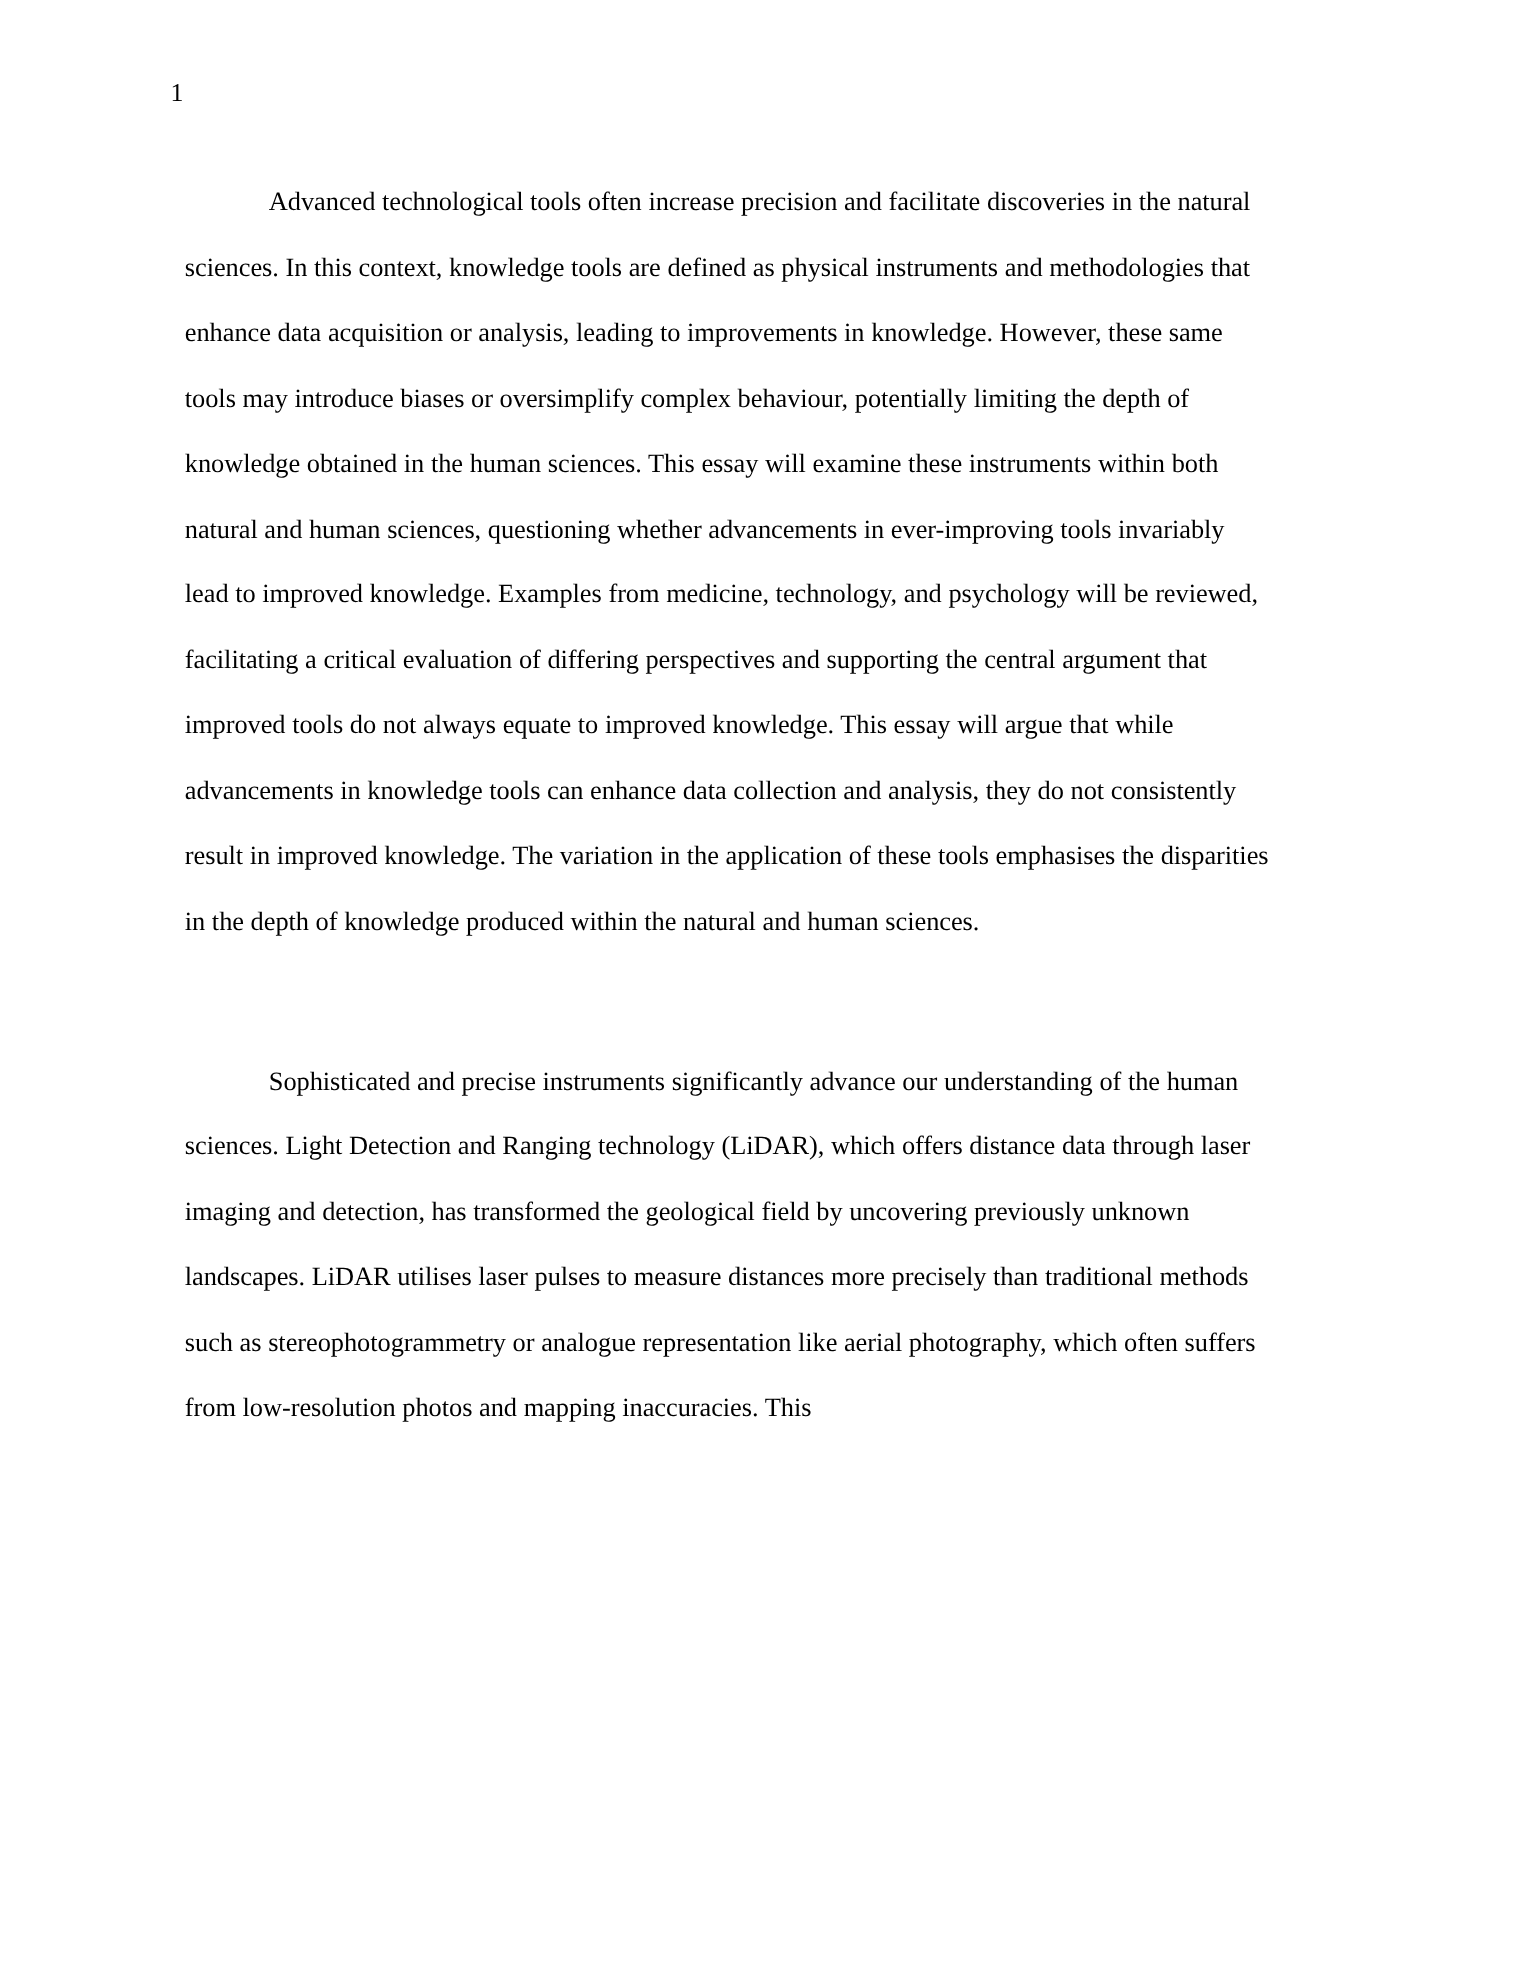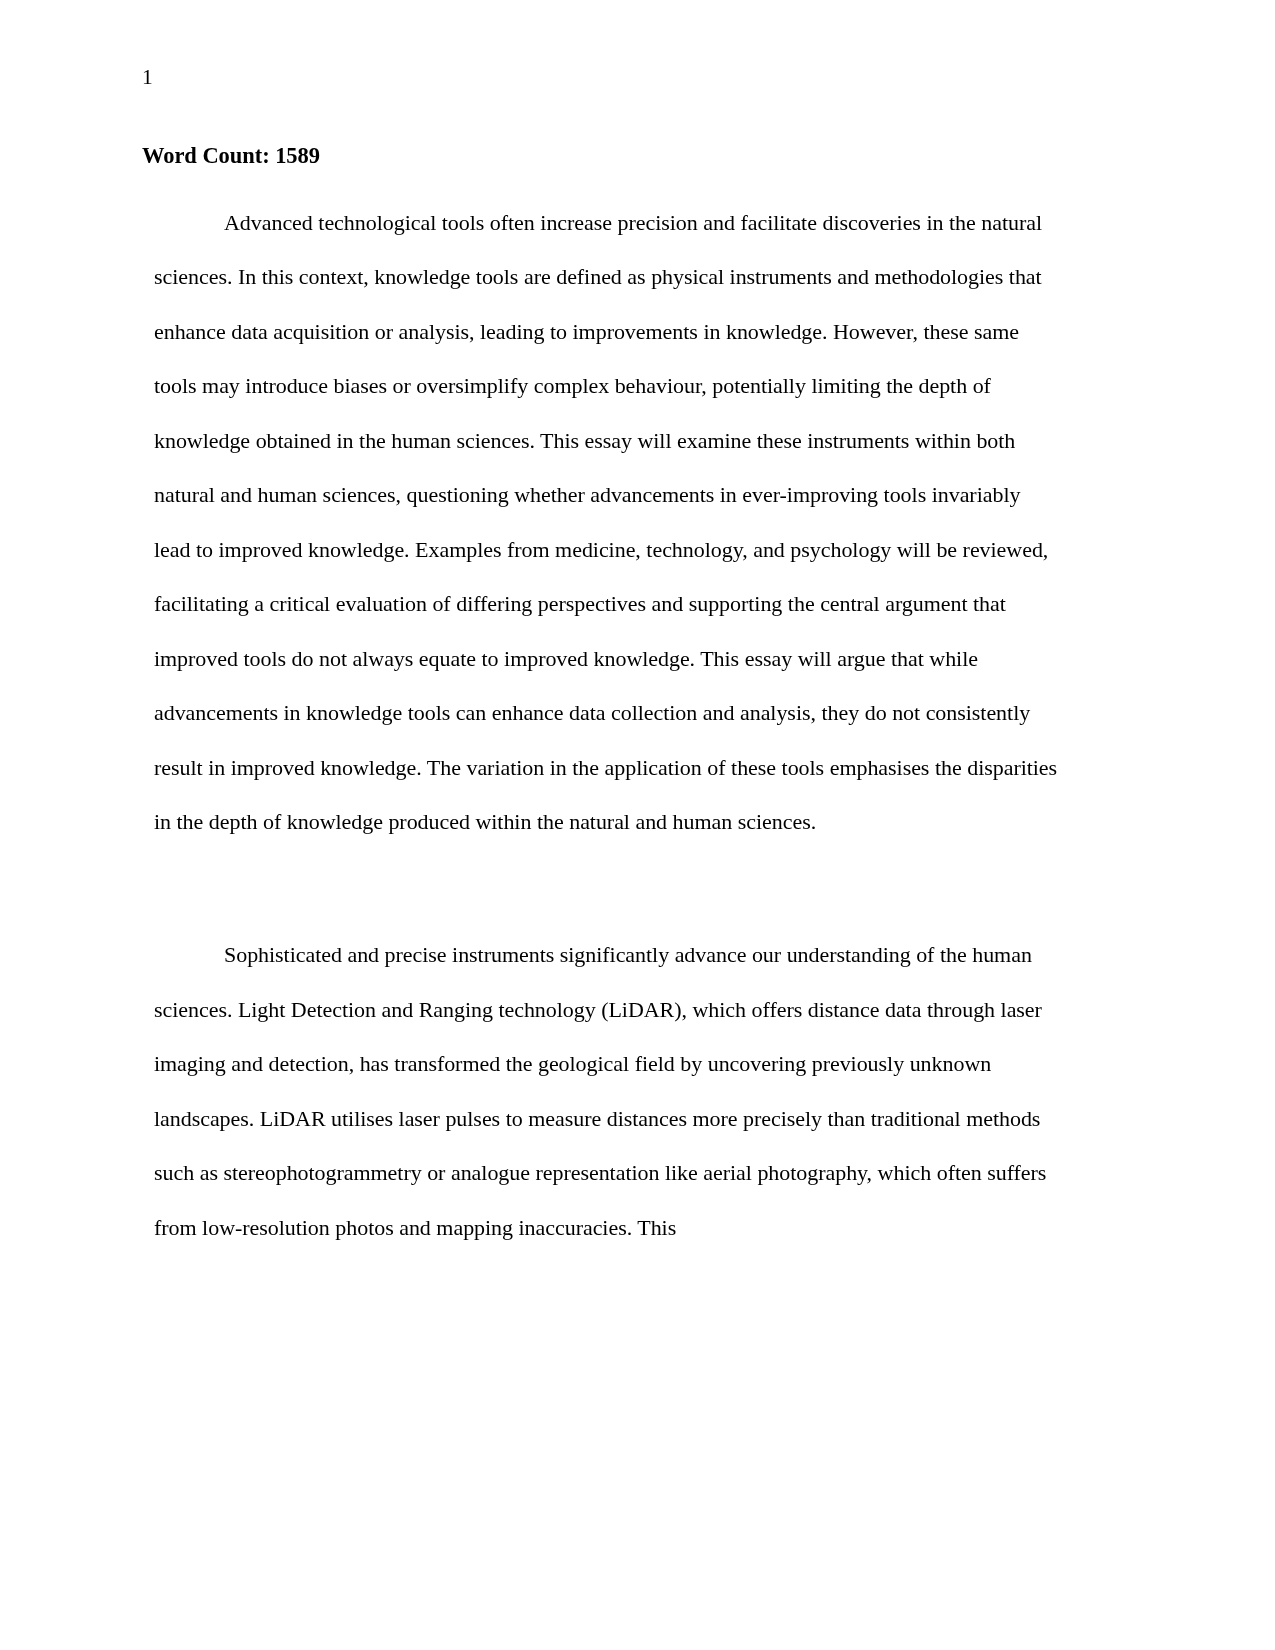--- a/index.html
+++ b/index.html
@@ -71,21 +71,20 @@
 <body>
 
 <div class="page">
   <div class="content">
 
     <div class="page-number">1</div>
 
     <div class="spacer-after-pagenum"></div>
 
 
-    <div class="word-count">Word Count: 1589</div>
 
     <p class="para">Advanced technological tools often increase precision and facilitate discoveries in the natural sciences. In this context, knowledge tools are defined as physical instruments and methodologies that enhance data acquisition or analysis, leading to improvements in knowledge. However, these same tools may introduce biases or oversimplify complex behaviour, potentially limiting the depth of knowledge obtained in the human sciences. This essay will examine these instruments within both natural and human sciences, questioning whether advancements in ever-improving tools invariably lead to improved knowledge. Examples from medicine, technology, and psychology will be reviewed, facilitating a critical evaluation of differing perspectives and supporting the central argument that improved tools do not always equate to improved knowledge. This essay will argue that while advancements in knowledge tools can enhance data collection and analysis, they do not consistently result in improved knowledge. The variation in the application of these tools emphasises the disparities in the depth of knowledge produced within the natural and human sciences.</p>
 
     <div class="blank-line"></div>
 
     <p class="para">Sophisticated and precise instruments significantly advance our understanding of the human sciences. Light Detection and Ranging technology (LiDAR), which offers distance data through laser imaging and detection, has transformed the geological field by uncovering previously unknown landscapes. LiDAR utilises laser pulses to measure distances more precisely than traditional methods such as stereophotogrammetry or analogue representation like aerial photography, which often suffers from low-resolution photos and mapping inaccuracies. This</p>
 
   </div>
 </div>
 

